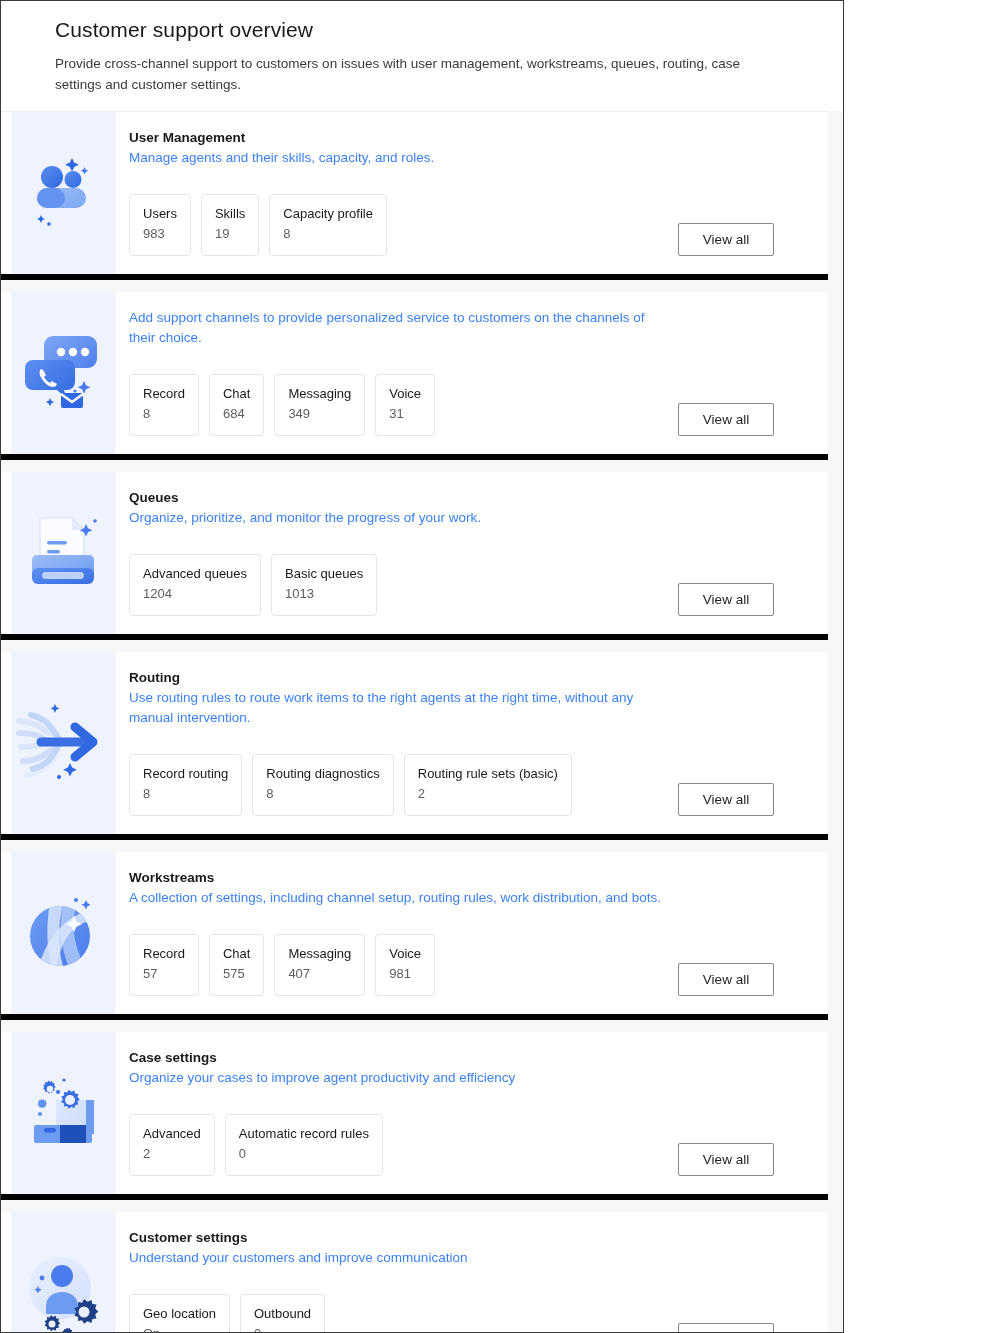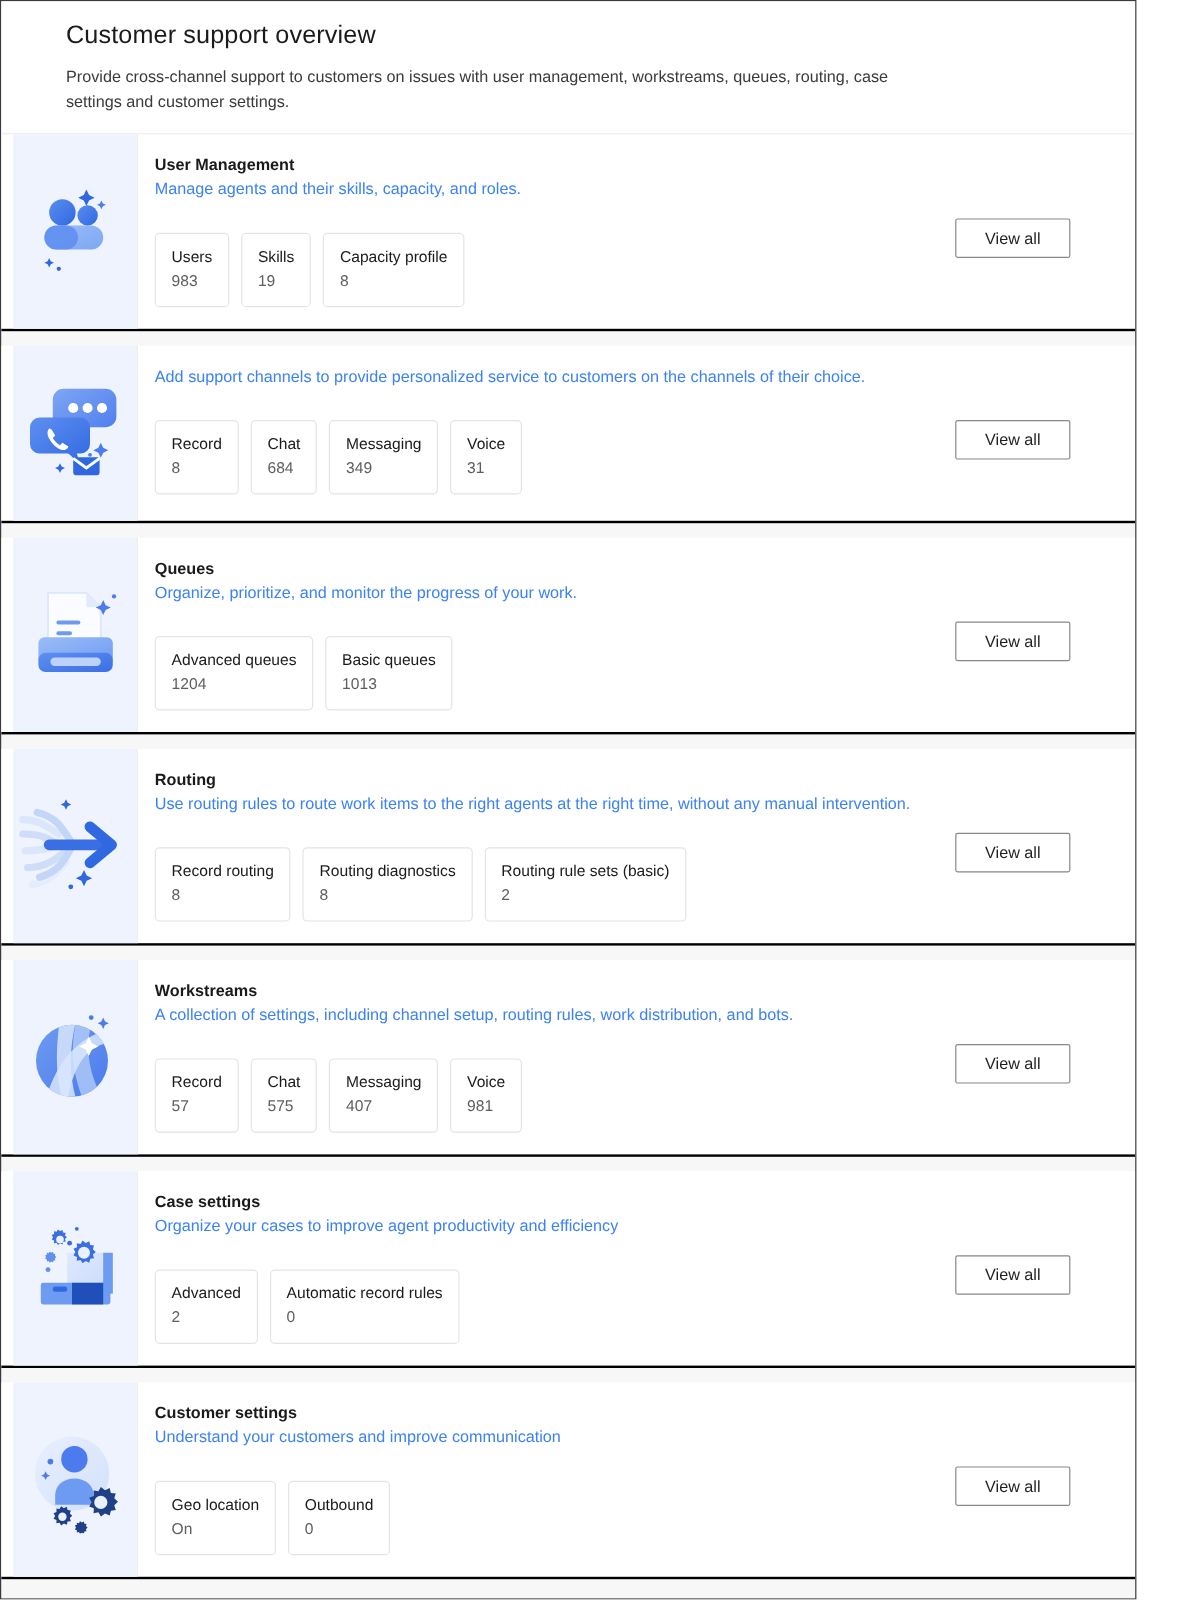--- a/index.html
+++ b/index.html
@@ -6,21 +6,21 @@
 
   html, body {
     width: 1002px;
     height: 1333px;
     background: #ffffff;
     font-family: "Liberation Sans", sans-serif;
   }
 
   #page {
     position: relative;
-    width: 947px;
+    width: 844px;
     height: 1333px;
     background: #f7f7f7;
     border: 1px solid #3a3a3a;
     overflow: hidden;
   }
 
   
   .header {
     background: #ffffff;
     padding: 14px 40px 20px 54px;
@@ -40,22 +40,22 @@
     line-height: 21px;
     max-width: 690px;
   }
 
   
   .cards { padding: 0; }
 
   .card {
     display: flex;
     background: #ffffff;
-    margin: 0 0 12px 0;
-    border-bottom: 2px solid #000000;
+    margin: 0 15px 12px 0;
+    border-bottom: 6px solid #000000;
   }
   .card:first-child { border-top: 1px solid #ededed; }
 
   .icon-panel {
     flex: 0 0 103px;
     background: #eef3fd;
     margin-left: 10px;
     display: flex;
     align-items: center;
     justify-content: center;
@@ -113,21 +113,21 @@
     font-size: 13px;
     color: #605e5c;
     line-height: 19px;
     margin-top: 1px;
   }
 
   .card-action {
     flex: 0 0 150px;
     display: flex;
     justify-content: flex-start;
-    align-items: center;
+    align-items: flex-end;
     padding-top: 12px;
   }
   .view-all-btn {
     font-family: "Liberation Sans", sans-serif;
     font-size: 13.5px;
     color: #201f1e;
     background: #ffffff;
     border: 1px solid #8a8886;
     border-radius: 2px;
     padding: 6px 22px;

